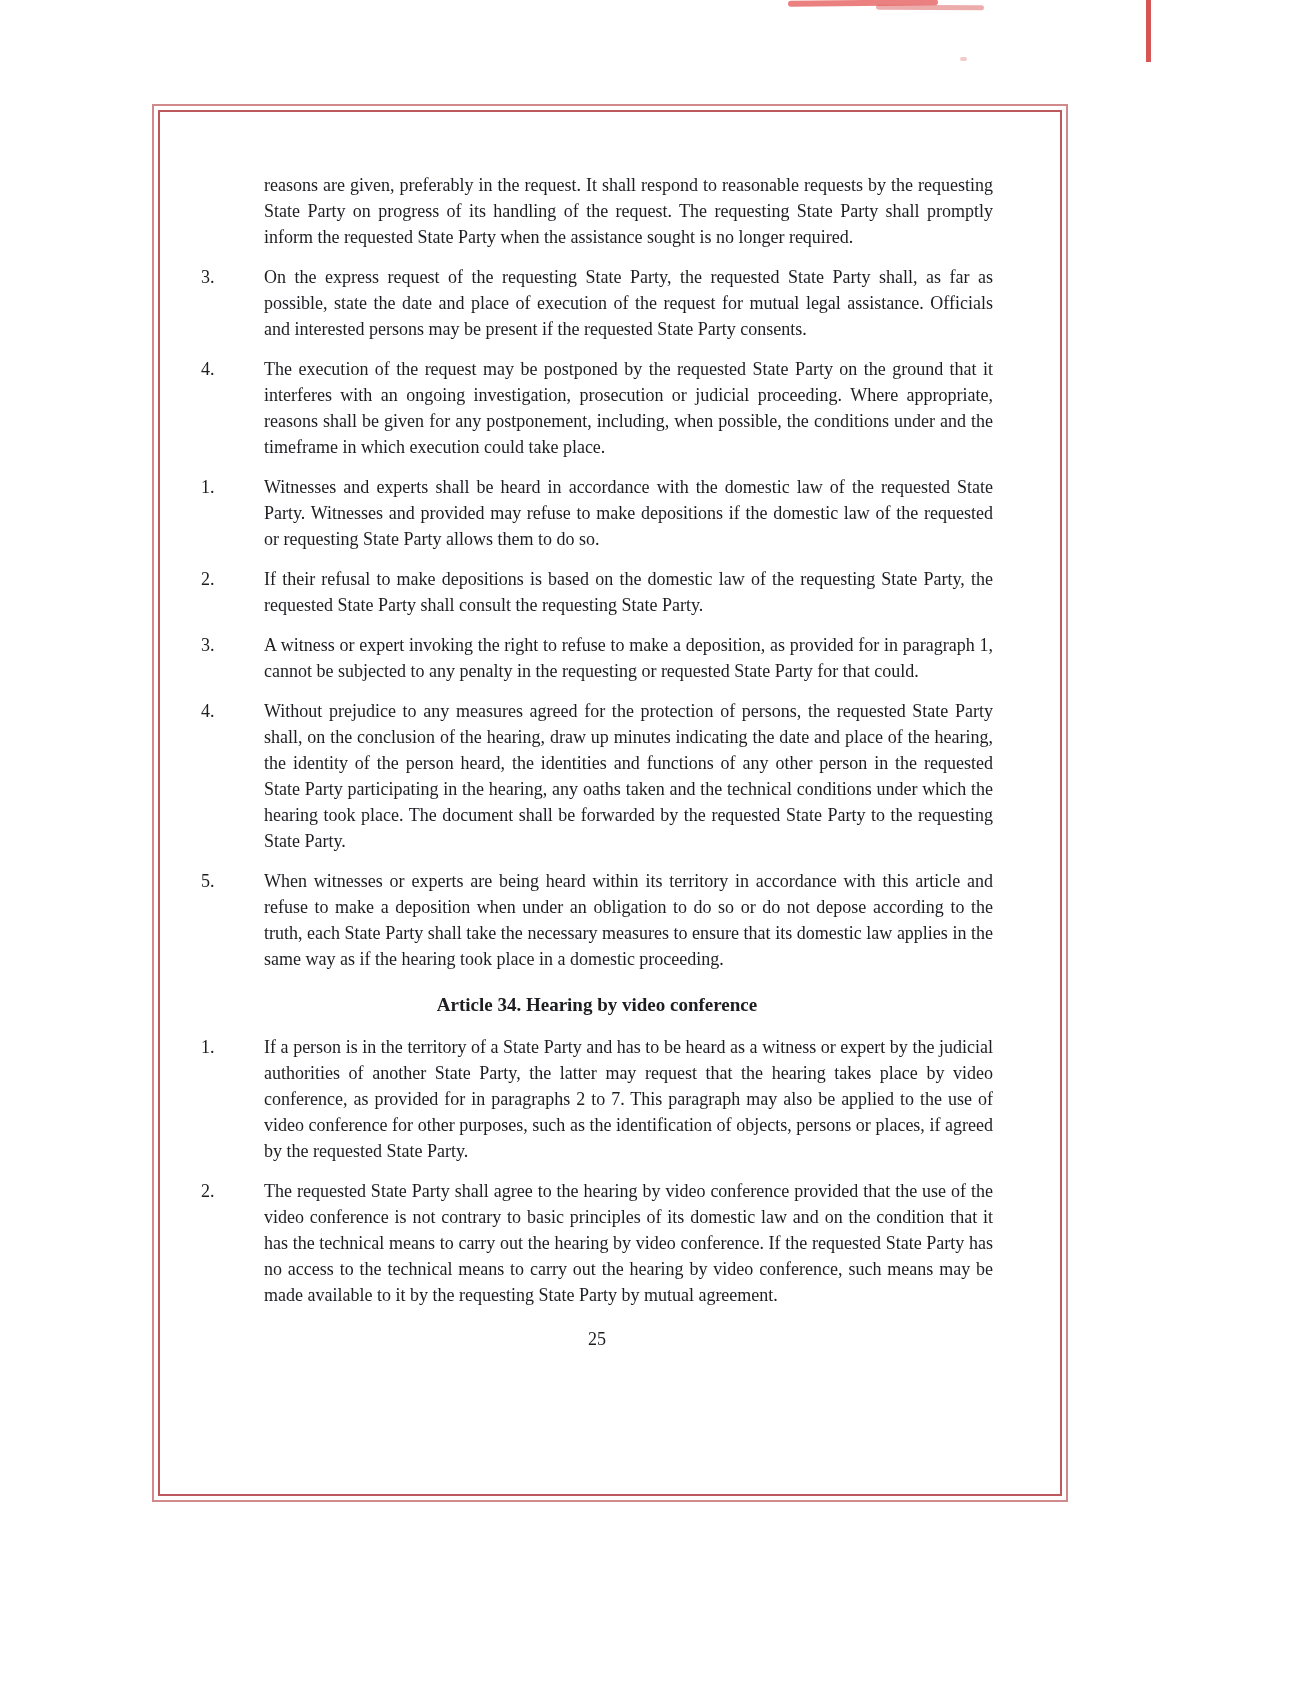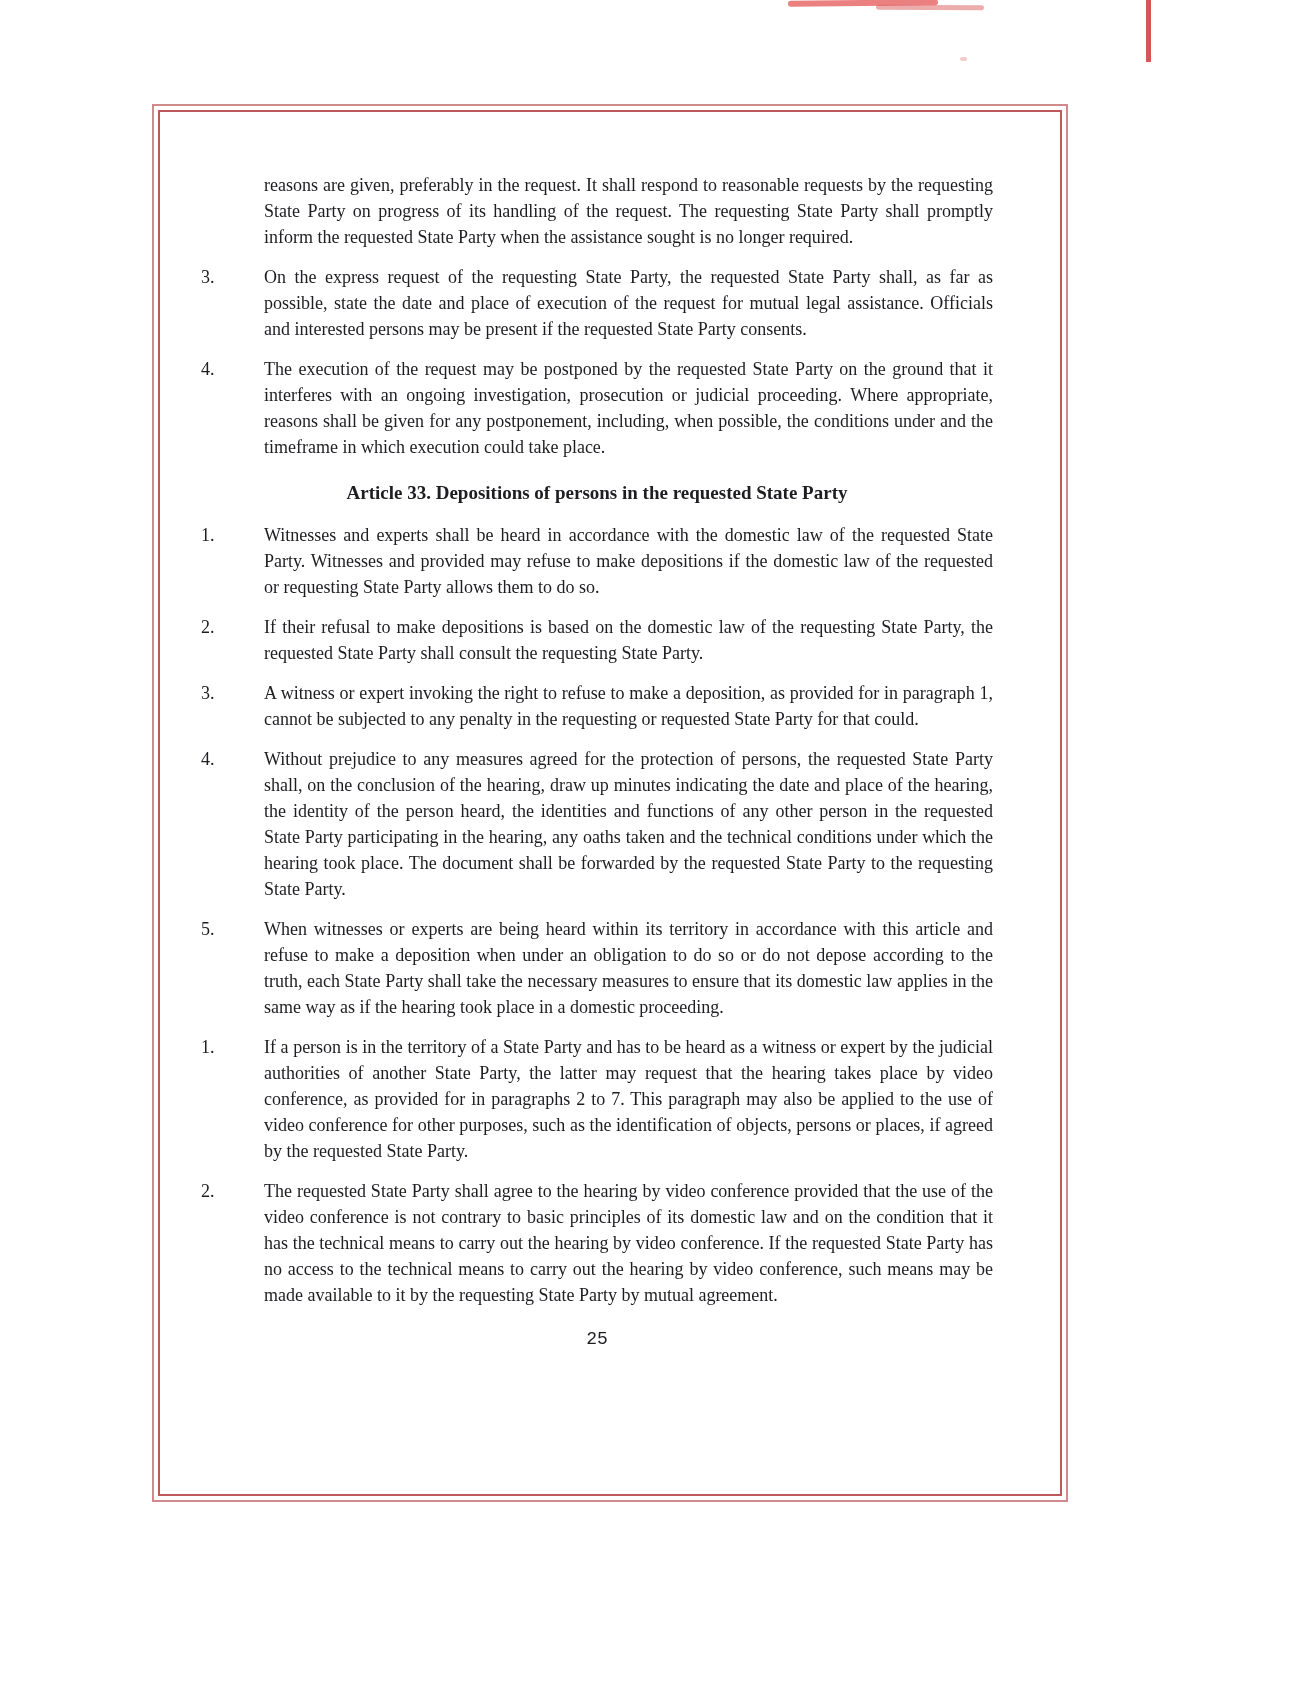--- a/index.html
+++ b/index.html
@@ -91,21 +91,20 @@
     font-weight: bold;
     text-align: center;
     margin: 20px 0 16px 0;
     line-height: 26px;
   }
 
   .page-number {
     text-align: center;
     margin-top: 18px;
     font-size: 18px;
-    font-family: Liberation Mono, monospace;
   }
 
   p, h2 { margin: 0; }
 </style>
 </head>
 <body>
 
 <div class="artifact artifact-smudge-1"></div>
 <div class="artifact artifact-smudge-2"></div>
 <div class="artifact artifact-vline"></div>
@@ -122,21 +121,20 @@
   <div class="item">
     <span class="item-num">3.</span>
     <div class="item-text">On the express request of the requesting State Party, the requested State Party shall, as far as possible, state the date and place of execution of the request for mutual legal assistance. Officials and interested persons may be present if the requested State Party consents.</div>
   </div>
 
   <div class="item">
     <span class="item-num">4.</span>
     <div class="item-text">The execution of the request may be postponed by the requested State Party on the ground that it interferes with an ongoing investigation, prosecution or judicial proceeding. Where appropriate, reasons shall be given for any postponement, including, when possible, the conditions under and the timeframe in which execution could take place.</div>
   </div>
 
-  <h2 class="article-heading">Article 33. Depositions of persons in the requested State Party</h2>
 
   <div class="item">
     <span class="item-num">1.</span>
     <div class="item-text">Witnesses and experts shall be heard in accordance with the domestic law of the requested State Party. Witnesses and provided may refuse to make depositions if the domestic law of the requested or requesting State Party allows them to do so.</div>
   </div>
 
   <div class="item">
     <span class="item-num">2.</span>
     <div class="item-text">If their refusal to make depositions is based on the domestic law of the requesting State Party, the requested State Party shall consult the requesting State Party.</div>
   </div>
@@ -149,20 +147,21 @@
   <div class="item">
     <span class="item-num">4.</span>
     <div class="item-text">Without prejudice to any measures agreed for the protection of persons, the requested State Party shall, on the conclusion of the hearing, draw up minutes indicating the date and place of the hearing, the identity of the person heard, the identities and functions of any other person in the requested State Party participating in the hearing, any oaths taken and the technical conditions under which the hearing took place. The document shall be forwarded by the requested State Party to the requesting State Party.</div>
   </div>
 
   <div class="item">
     <span class="item-num">5.</span>
     <div class="item-text">When witnesses or experts are being heard within its territory in accordance with this article and refuse to make a deposition when under an obligation to do so or do not depose according to the truth, each State Party shall take the necessary measures to ensure that its domestic law applies in the same way as if the hearing took place in a domestic proceeding.</div>
   </div>
 
+  <h2 class="article-heading">Article 34. Hearing by video conference</h2>
 
   <div class="item">
     <span class="item-num">1.</span>
     <div class="item-text">If a person is in the territory of a State Party and has to be heard as a witness or expert by the judicial authorities of another State Party, the latter may request that the hearing takes place by video conference, as provided for in paragraphs 2 to 7. This paragraph may also be applied to the use of video conference for other purposes, such as the identification of objects, persons or places, if agreed by the requested State Party.</div>
   </div>
 
   <div class="item">
     <span class="item-num">2.</span>
     <div class="item-text">The requested State Party shall agree to the hearing by video conference provided that the use of the video conference is not contrary to basic principles of its domestic law and on the condition that it has the technical means to carry out the hearing by video conference. If the requested State Party has no access to the technical means to carry out the hearing by video conference, such means may be made available to it by the requesting State Party by mutual agreement.</div>
   </div>

